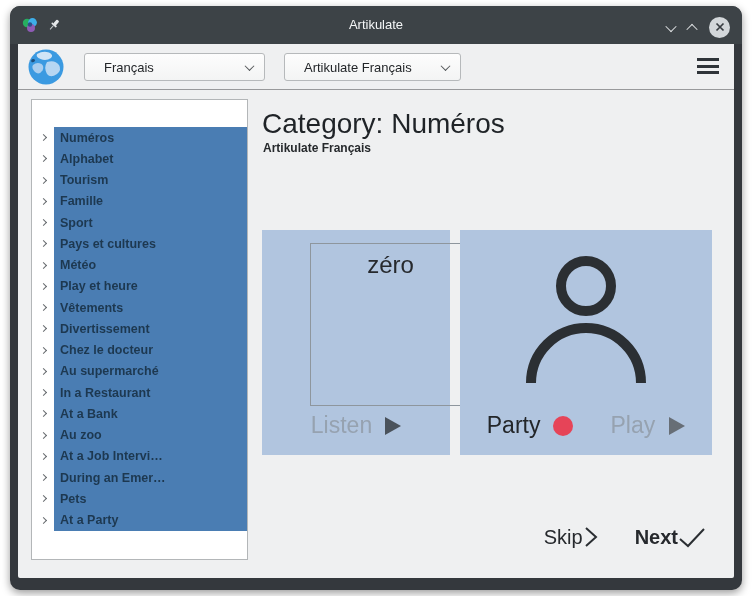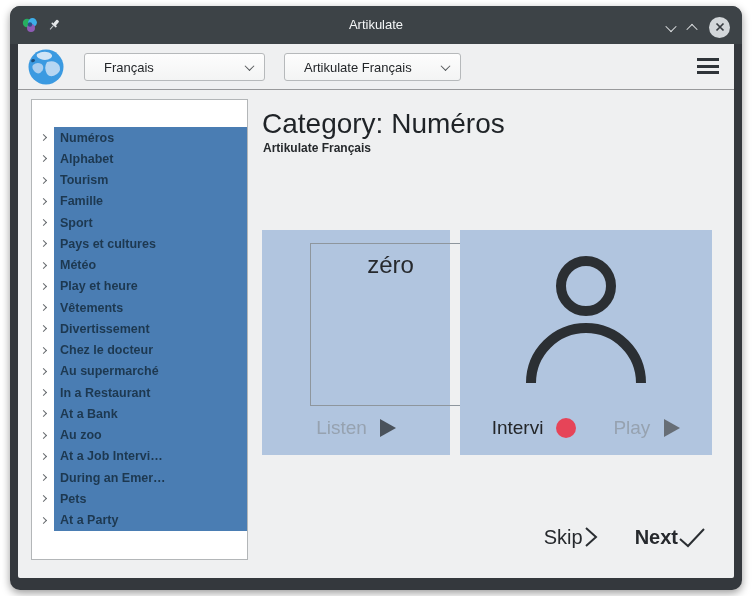--- a/index.html
+++ b/index.html
@@ -96,21 +96,21 @@
   .phrase-box {
     position:absolute; left:12px; top:13px; width:161px; height:163px;
     border:1px solid #8e969d; text-align:center; padding-top:7px;margin-left:36px;
   }
   .phrase-text { font-size:24px; color:#26292d; }
 
   .card-controls {
     position:absolute; left:0; right:0; bottom:16px;
     display:flex; align-items:center; justify-content:center; gap:13px;
   }
-  .ctrl-label { font-size:19px; color:#232629; }
+  .ctrl-label { font-size:23px; color:#232629; }
   .ctrl-label.disabled { color:#96a2b0; }
   .tri { width:0; height:0; border-top:9px solid transparent; border-bottom:9px solid transparent; border-left:16px solid currentColor; }
   .tri.dark { color:#4a525b; }
   .tri.gray { color:#676e76; margin-left:1px; }
   .record-dot { width:20px; height:20px; border-radius:50%; background:var(--record-red,#e64458); }
   .play-group { margin-left:24px; display:flex; align-items:center; gap:13px; }
 
   .person-svg { position:absolute; left:50%; top:21px; transform:translateX(-50%); }
 
   .nav-row {
@@ -319,21 +319,21 @@
               <i class="tri dark"></i>
             </div>
           </div>
 
           <div class="card record-card">
             <svg class="person-svg" width="130" height="139" viewBox="0 0 130 139">
               <circle cx="65" cy="35" r="25" fill="none" stroke="#2b2f33" stroke-width="10"></circle>
               <path d="M10 132 A 55 55 0 0 1 120 132" fill="none" stroke="#2b2f33" stroke-width="10"></path>
             </svg>
             <div class="card-controls">
-              <span class="ctrl-label">Intervi</span>
+              <span class="ctrl-label">Party</span>
               <span class="record-dot"></span>
               <span class="play-group">
                 <span class="ctrl-label disabled">Play</span>
                 <i class="tri gray"></i>
               </span>
             </div>
           </div>
 
           <div class="nav-row">
             <span class="nav-label">Skip</span>

